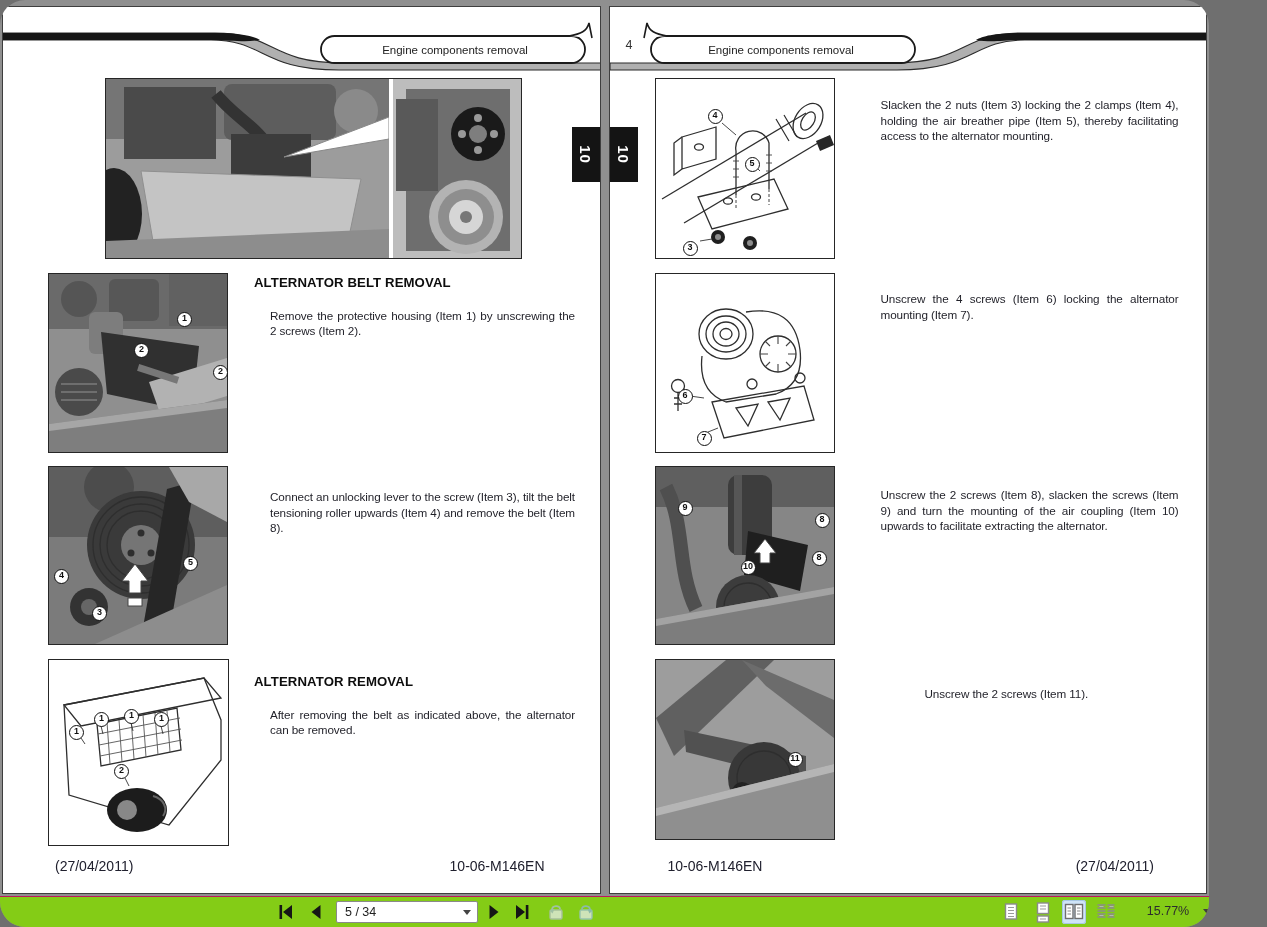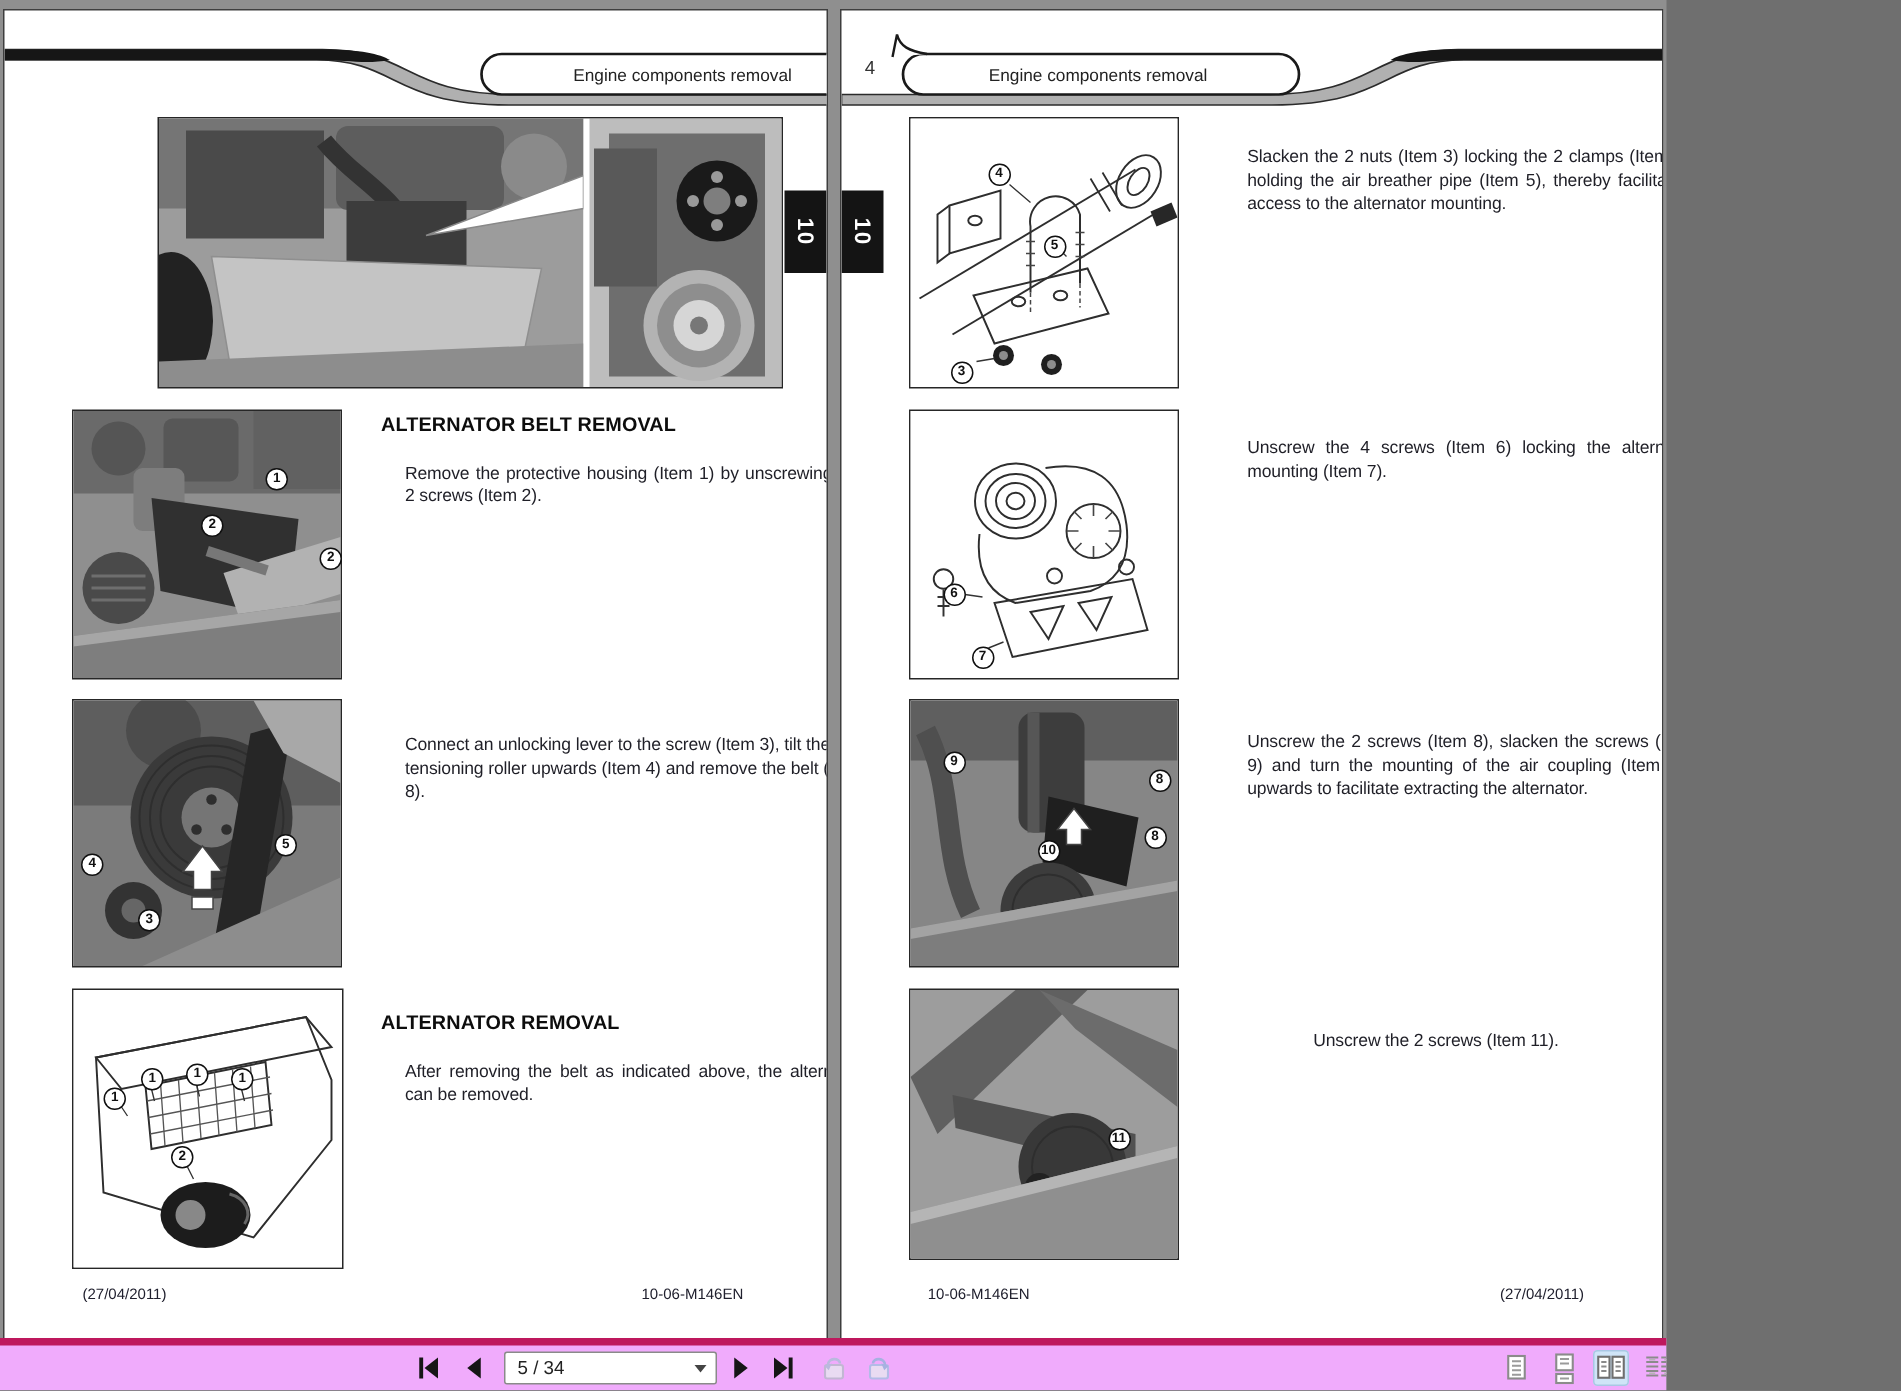--- a/index.html
+++ b/index.html
@@ -1,38 +1,38 @@
 <!DOCTYPE html>
 <html><head>
 <meta charset="utf-8">
 <style>
   html,body{margin:0;padding:0;background:#6f6f6f;}
-  .viewer{position:relative;width:1111px;height:927px;background:#8f8f8f;
-          font-family:"Liberation Sans",sans-serif;overflow:hidden;}
+  .viewer{position:relative;width:1209px;height:927px;background:#8f8f8f;
+          font-family:"Liberation Sans",sans-serif;overflow:hidden;border-radius:25px;}
   .spread{position:absolute;left:2px;top:6px;right:2px;bottom:33px;display:flex;gap:8px;}
   .page{position:relative;flex:1;background:#ffffff;border:1px solid #3e3e3e;overflow:hidden;}
   .hdr{position:absolute;top:0;left:0;}
   .chapter-tab{position:absolute;top:120px;width:28px;height:55px;background:#141414;
                display:flex;align-items:center;justify-content:center;}
   .chapter-tab span{color:#fff;font-weight:bold;font-size:15px;transform:rotate(90deg);letter-spacing:1px;}
   .tab-r{right:0;} .tab-l{left:0;}
   .fig{position:absolute;border:1px solid #262626;background:#fff;box-sizing:border-box;}
   .fig svg{display:block;}
   .callout{position:absolute;width:15px;height:15px;border:1.5px solid #101010;border-radius:50%;
            background:#fff;box-sizing:border-box;font-size:9px;font-weight:bold;color:#101010;
            text-align:center;line-height:11px;z-index:3;}
   .txt{position:absolute;width:337px;font-size:11.7px;line-height:1.33;color:#1f1f27;
        text-align:justify;letter-spacing:-0.1px;}
   .txt h4{font-size:13.2px;margin:0 0 14px 0;color:#0d0d0d;letter-spacing:0.1px;}
   .txt p{margin:16px;}
-  .foot{position:absolute;top:851px;font-size:10px;color:#20202e;}
+  .foot{position:absolute;top:851px;font-size:14px;color:#20202e;}
   .ln{stroke:#2e2e2e;fill:none;stroke-width:1.3px;}
   
-  .toolbar{position:absolute;left:0;right:0;bottom:0;height:30px;background:#f0abfc;
-           border-top:5px solid #be185d;}
+  .toolbar{position:absolute;left:0;right:0;bottom:0;height:30px;background:#84cc16;
+           border-top:1px solid #be185d;}
   .tb{position:absolute;top:3px;width:24px;height:24px;display:flex;align-items:center;
       justify-content:center;cursor:pointer;border-radius:3px;}
   .pagebox{position:absolute;left:336px;top:4px;width:140px;height:20px;background:#fff;
            border:1px solid #8a8a8a;border-radius:2px;}
   .pagebox input{position:absolute;left:0;top:0;width:118px;height:100%;border:none;outline:none;
            font-family:"Liberation Sans",sans-serif;font-size:12.5px;color:#222;padding:0 0 0 8px;background:transparent;}
   .pagebox .caret{position:absolute;right:6px;top:8px;width:0;height:0;border-left:4px solid transparent;
            border-right:4px solid transparent;border-top:5px solid #444;}
   .zoomtxt{position:absolute;left:1128px;top:7px;width:80px;text-align:center;font-size:12.5px;color:#2d2d2d;}
   .zoomcaret{position:absolute;left:1203px;top:12px;width:0;height:0;border-left:4px solid transparent;

